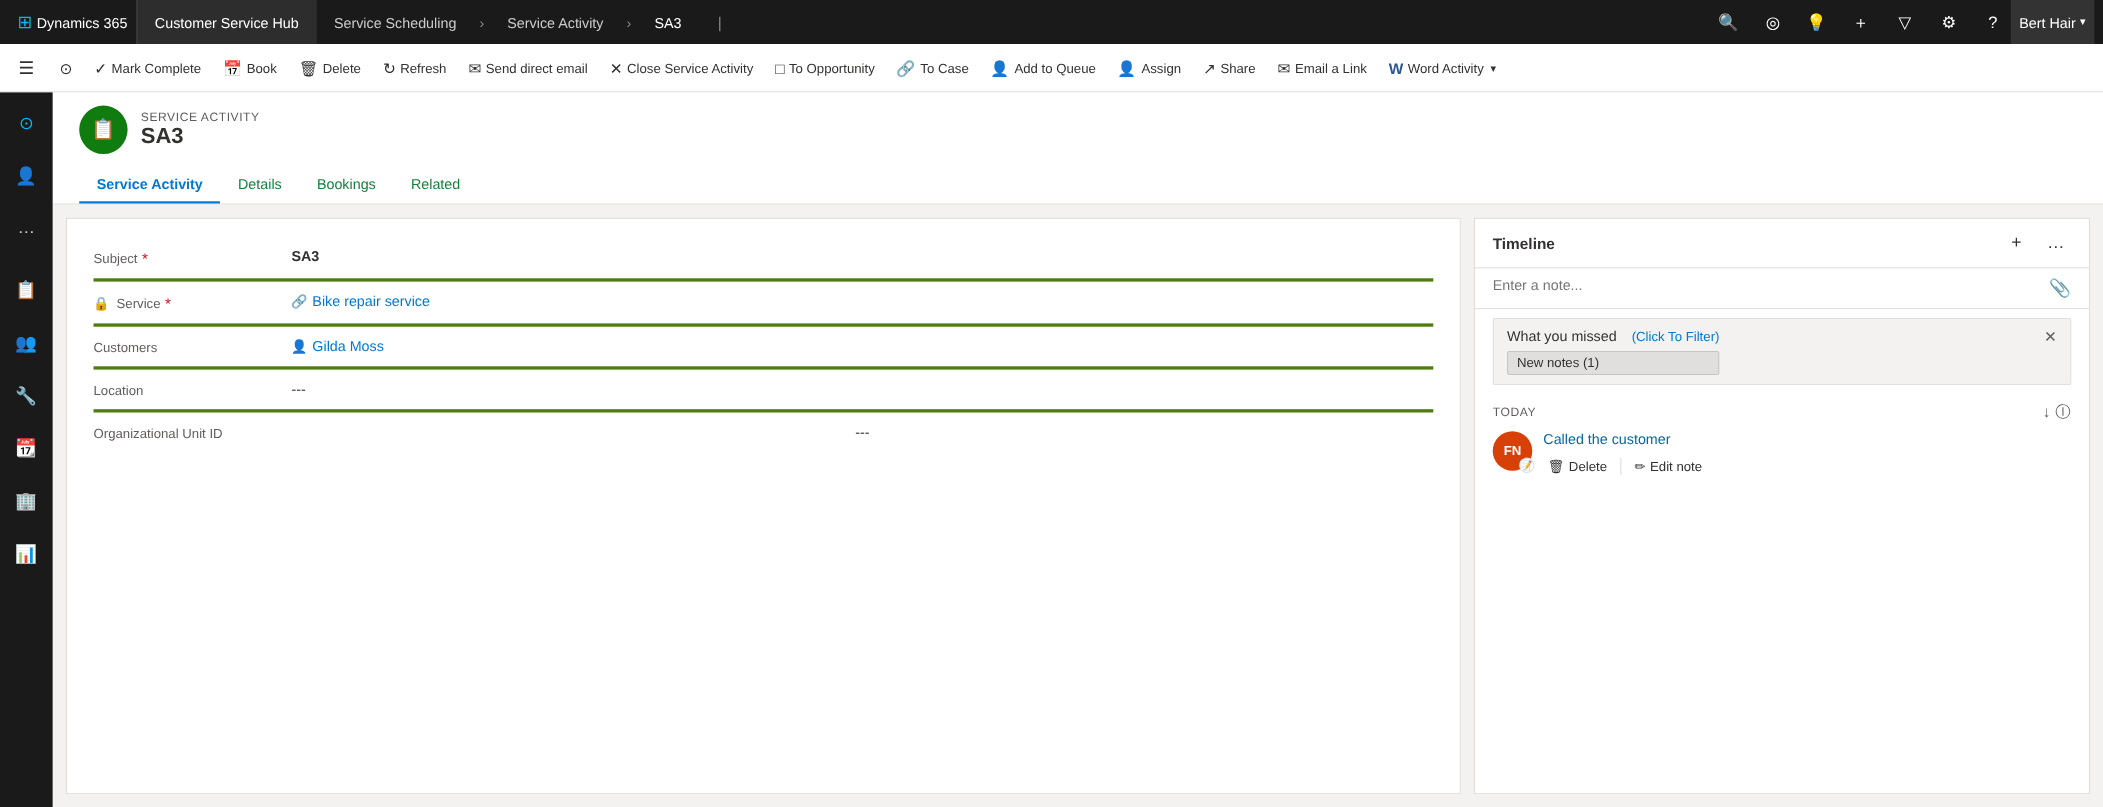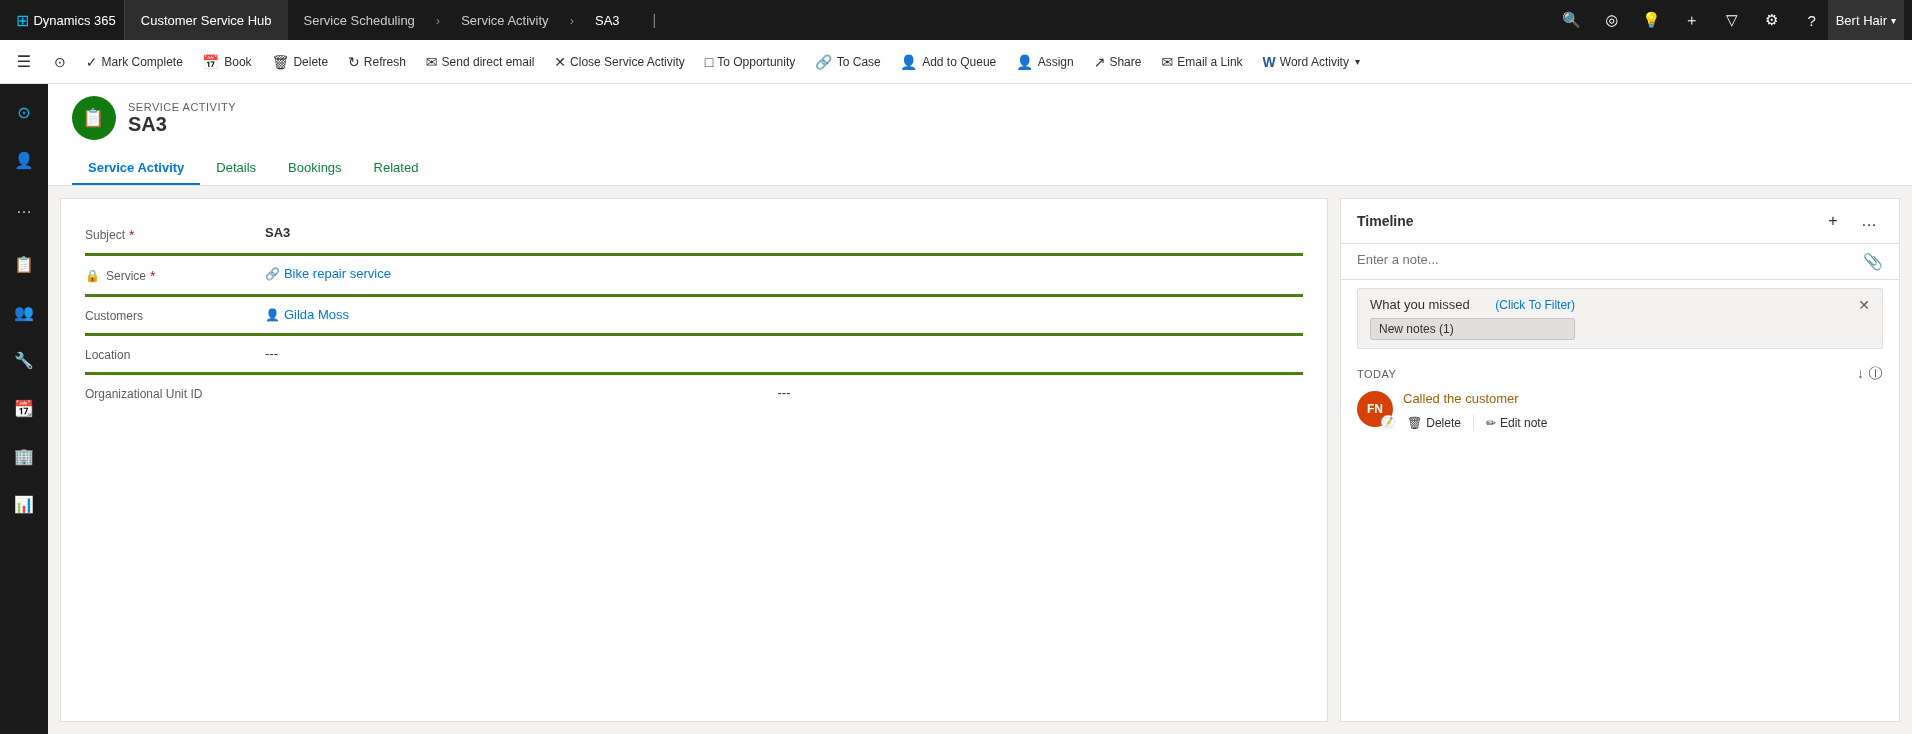--- a/index.html
+++ b/index.html
@@ -373,21 +373,21 @@
       display: flex;
       align-items: center;
       justify-content: center;
       font-size: 9px;
       color: #323130;
       border: 1px solid #e1dfdd;
     }
     .timeline-entry-content { flex: 1; }
     .timeline-entry-header { font-size: 12px; color: #605e5c; margin-bottom: 4px; }
     .timeline-entry-header strong { color: #323130; }
-    .timeline-entry-body { font-size: 13px; color: #a16207; margin-bottom: 8px; }
+    .timeline-entry-body { font-size: 13px; color: #0369a1; margin-bottom: 8px; }
     .timeline-entry-actions { display: flex; gap: 8px; align-items: center; }
     .timeline-entry-action {
       display: flex;
       align-items: center;
       gap: 4px;
       font-size: 12px;
       color: #323130;
       cursor: pointer;
       padding: 2px 4px;
     }
@@ -587,21 +587,21 @@
 
         <div class="note-input-area">
           <input class="note-input" type="text" placeholder="Enter a note..." style="">
           <span class="note-attach-icon">📎</span>
         </div>
 
         <div class="missed-banner">
           <div class="missed-content">
             <div>
               <span>What you missed</span>
-              <span class="missed-filter" style="margin-left:22px;">(Click To Filter)</span>
+              <span class="missed-filter" style="margin-left:10px;">(Click To Filter)</span>
             </div>
             <span class="new-notes-badge">New notes (1)</span>
           </div>
           <span class="missed-close">✕</span>
         </div>
 
         <div class="timeline-section">
           <div class="timeline-date-label">
             <span>TODAY</span>
             <div class="timeline-date-actions">

